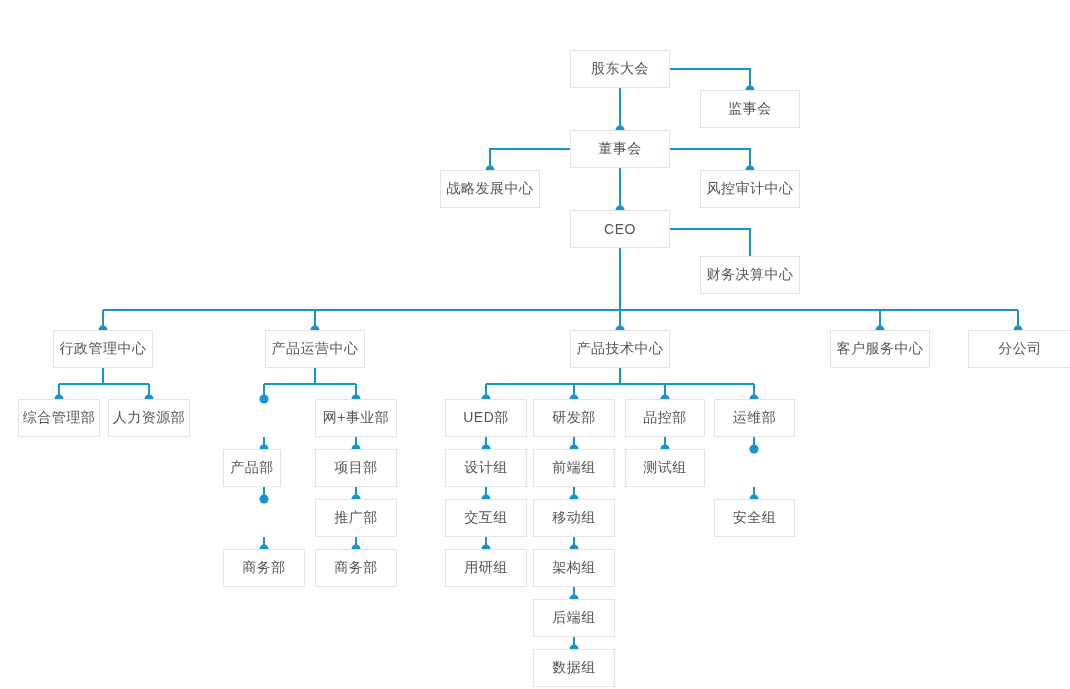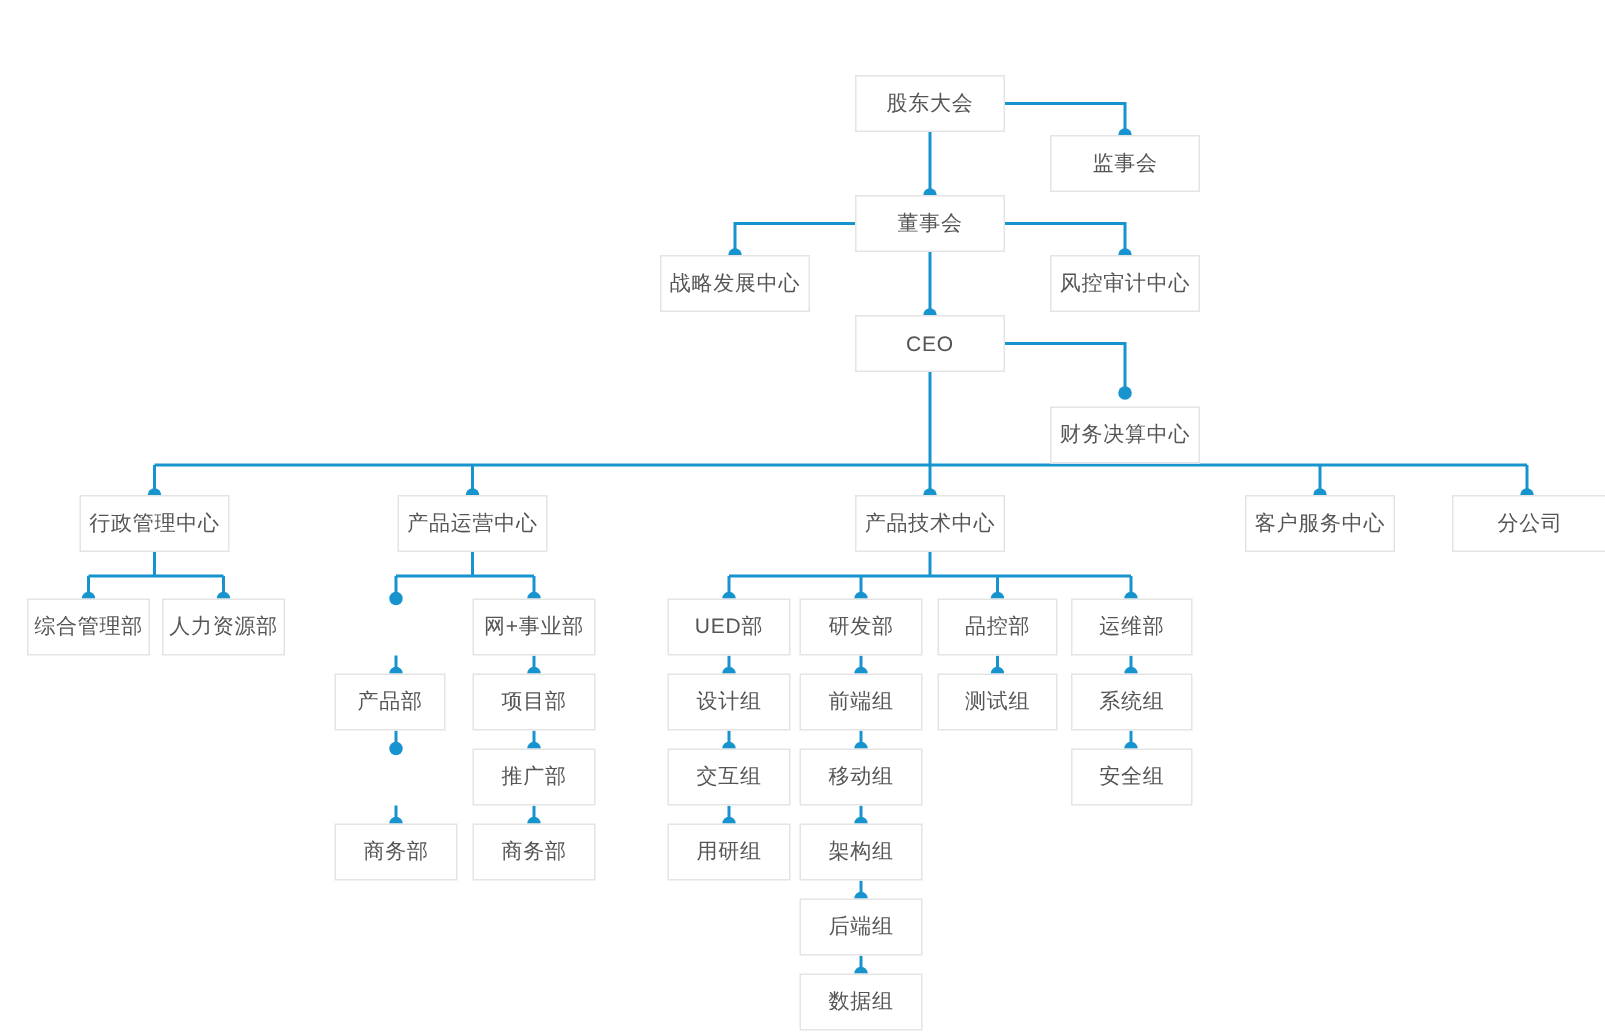--- a/index.html
+++ b/index.html
@@ -144,47 +144,46 @@
     <circle cx="754" cy="449" r="4.5"></circle>
       <circle cx="754" cy="499" r="4.5"></circle>
   </svg>
 
   <div class="node" style="left:570px;top:50px;width:100px;height:38px">股东大会</div>
   <div class="node" style="left:700px;top:90px;width:100px;height:38px">监事会</div>
   <div class="node" style="left:570px;top:130px;width:100px;height:38px">董事会</div>
   <div class="node" style="left:440px;top:170px;width:100px;height:38px">战略发展中心</div>
   <div class="node" style="left:700px;top:170px;width:100px;height:38px">风控审计中心</div>
   <div class="node" style="left:570px;top:210px;width:100px;height:38px">CEO</div>
-  <div class="node" style="left:700px;top:271px;width:100px;height:38px">财务决算中心</div>
+  <div class="node" style="left:700px;top:256px;width:100px;height:38px">财务决算中心</div>
 
   <div class="node" style="left:53px;top:330px;width:100px;height:38px">行政管理中心</div>
   <div class="node" style="left:265px;top:330px;width:100px;height:38px">产品运营中心</div>
   <div class="node" style="left:570px;top:330px;width:100px;height:38px">产品技术中心</div>
   <div class="node" style="left:830px;top:330px;width:100px;height:38px">客户服务中心</div>
   <div class="node" style="left:968px;top:330px;width:104px;height:38px">分公司</div>
 
   <div class="node" style="left:18px;top:399px;width:82px;height:38px">综合管理部</div>
   <div class="node" style="left:108px;top:399px;width:82px;height:38px">人力资源部</div>
 
   <div class="node" style="left:315px;top:399px;width:82px;height:38px">网+事业部</div>
-  <div class="node" style="left:223px;top:449px;width:74px;height:38px">产品部</div>
+  <div class="node" style="left:223px;top:449px;width:58px;height:38px">产品部</div>
   <div class="node" style="left:315px;top:449px;width:82px;height:38px">项目部</div>
   <div class="node" style="left:315px;top:499px;width:82px;height:38px">推广部</div>
   <div class="node" style="left:223px;top:549px;width:82px;height:38px">商务部</div>
   <div class="node" style="left:315px;top:549px;width:82px;height:38px">商务部</div>
 
   <div class="node" style="left:445px;top:399px;width:82px;height:38px">UED部</div>
   <div class="node" style="left:533px;top:399px;width:82px;height:38px">研发部</div>
   <div class="node" style="left:625px;top:399px;width:80px;height:38px">品控部</div>
   <div class="node" style="left:714px;top:399px;width:81px;height:38px">运维部</div>
 
   <div class="node" style="left:445px;top:449px;width:82px;height:38px">设计组</div>
   <div class="node" style="left:533px;top:449px;width:82px;height:38px">前端组</div>
   <div class="node" style="left:625px;top:449px;width:80px;height:38px">测试组</div>
-  <div class="node" style="left:714px;top:449px;width:81px;height:38px">系统组</div>
   <div class="node" style="left:445px;top:499px;width:82px;height:38px">交互组</div>
   <div class="node" style="left:533px;top:499px;width:82px;height:38px">移动组</div>
   <div class="node" style="left:714px;top:499px;width:81px;height:38px">安全组</div>
   <div class="node" style="left:445px;top:549px;width:82px;height:38px">用研组</div>
   <div class="node" style="left:533px;top:549px;width:82px;height:38px">架构组</div>
   <div class="node" style="left:533px;top:649px;width:82px;height:38px">数据组</div>
   <div class="node" style="left:533px;top:599px;width:82px;height:38px">后端组</div>
 
 </div>
 

